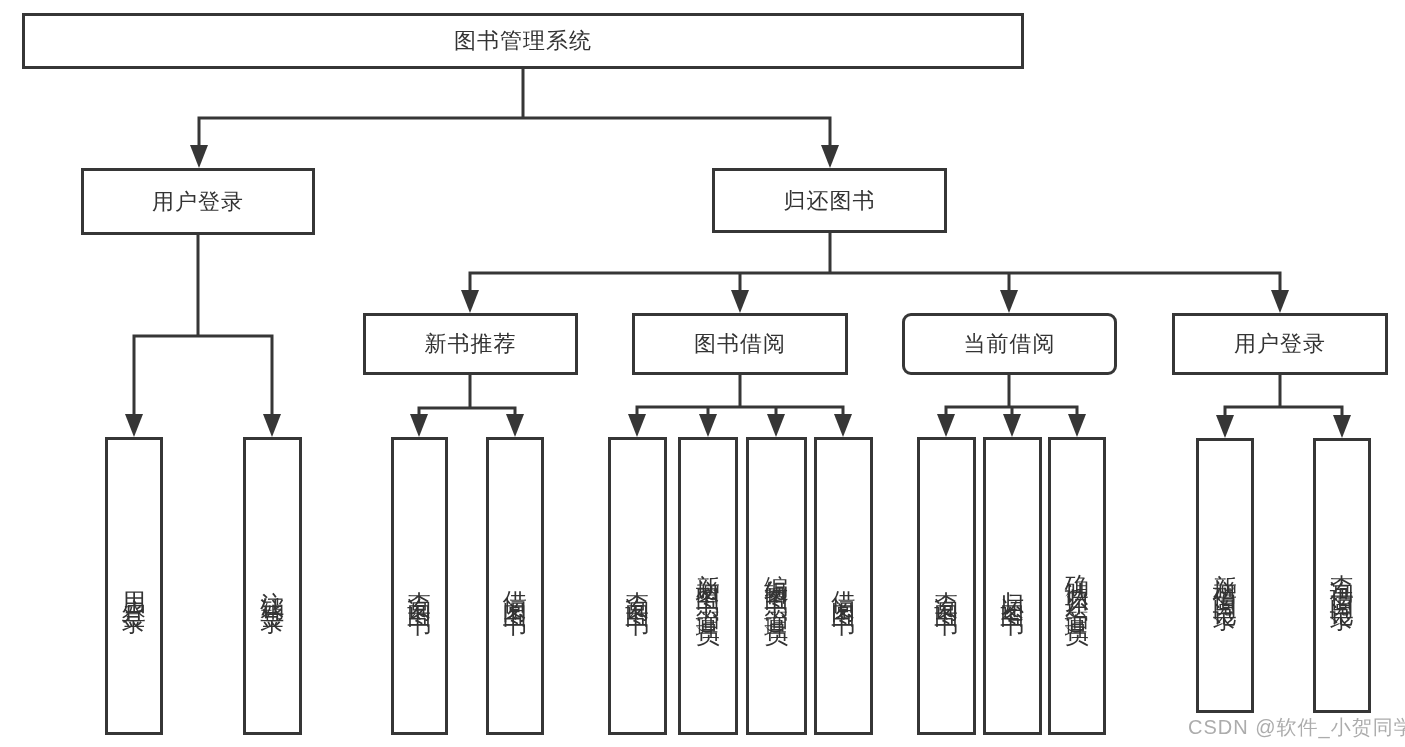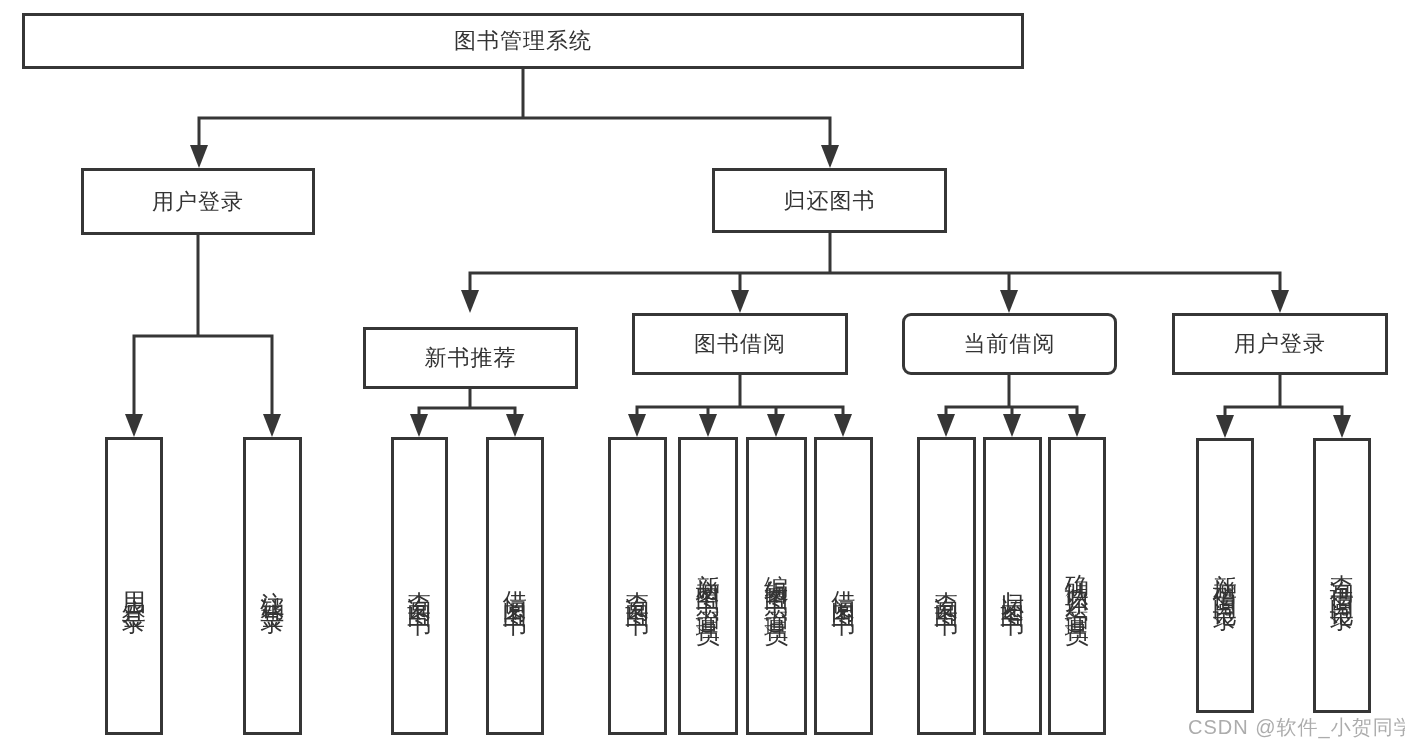--- a/index.html
+++ b/index.html
@@ -92,21 +92,21 @@
     <span class="lbl">图书管理系统</span>
   </div>
 
   <div class="node hnode" style="left:81px; top:168px; width:234px; height:67px;">
     <span class="lbl">用户登录</span>
   </div>
   <div class="node hnode" style="left:712px; top:168px; width:235px; height:65px;">
     <span class="lbl">归还图书</span>
   </div>
 
-  <div class="node hnode" style="left:363px; top:327px; width:215px; height:62px;">
+  <div class="node hnode" style="left:363px; top:313px; width:215px; height:62px;">
     <span class="lbl">新书推荐</span>
   </div>
   <div class="node hnode" style="left:632px; top:313px; width:216px; height:62px;">
     <span class="lbl">图书借阅</span>
   </div>
   <div class="node hnode" style="left:902px; top:313px; width:215px; height:62px;border-radius:9px;">
     <span class="lbl">当前借阅</span>
   </div>
   <div class="node hnode" style="left:1172px; top:313px; width:216px; height:62px;">
     <span class="lbl">用户登录</span>

